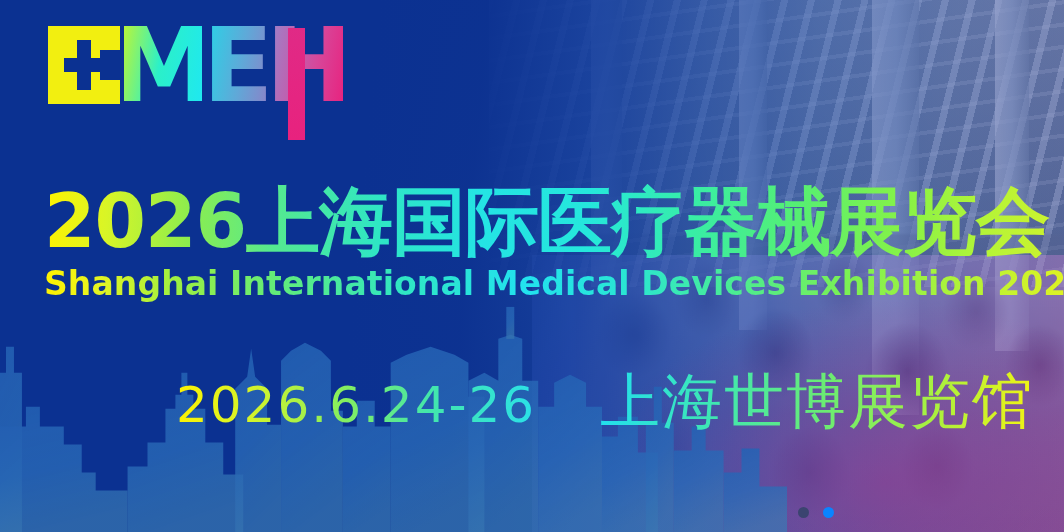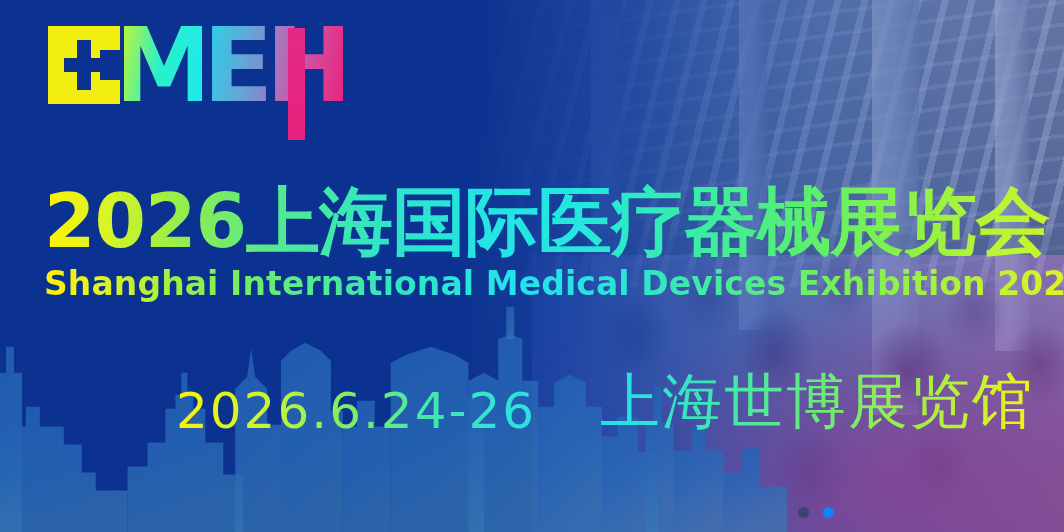--- a/index.html
+++ b/index.html
@@ -154,21 +154,21 @@
     background-image:linear-gradient(92deg,
         #fff200 0%, #e6f320 5%, #9bef43 13%,
         #63ec78 22%, #30e6c2 34%, #22e2ef 46%,
         #2ae6d2 56%, #4bec92 66%, #7cf052 77%,
         #aef23a 87%, #e9f31e 100%);
     -webkit-background-clip:text; background-clip:text; color:transparent;
   }
 
   .infoline{ position:absolute; left:0; top:180px; width:100%; }
   .date{
-    position:absolute; left:132px; top:18px;
+    position:absolute; left:132px; top:12px;
     font-family:"DejaVu Sans","Liberation Sans",sans-serif;
     font-weight:400; font-size:50px; letter-spacing:2px; white-space:nowrap;
     background-image:linear-gradient(95deg,#fff200 0%,#d2f42c 22%,#86ee5e 46%,#43e7ab 70%,#2ae0ea 100%);
     -webkit-background-clip:text; background-clip:text; color:transparent;
   }
   .venue{
     position:absolute; left:556px; top:-2px;
     font-family:"DejaVu Sans","Liberation Sans",sans-serif;
     font-weight:500; font-size:60px; letter-spacing:2px; white-space:nowrap;
     background-image:linear-gradient(95deg,#21dff0 0%,#3ee6b4 26%,#6bec72 52%,#adf13c 78%,#f4f312 100%);

